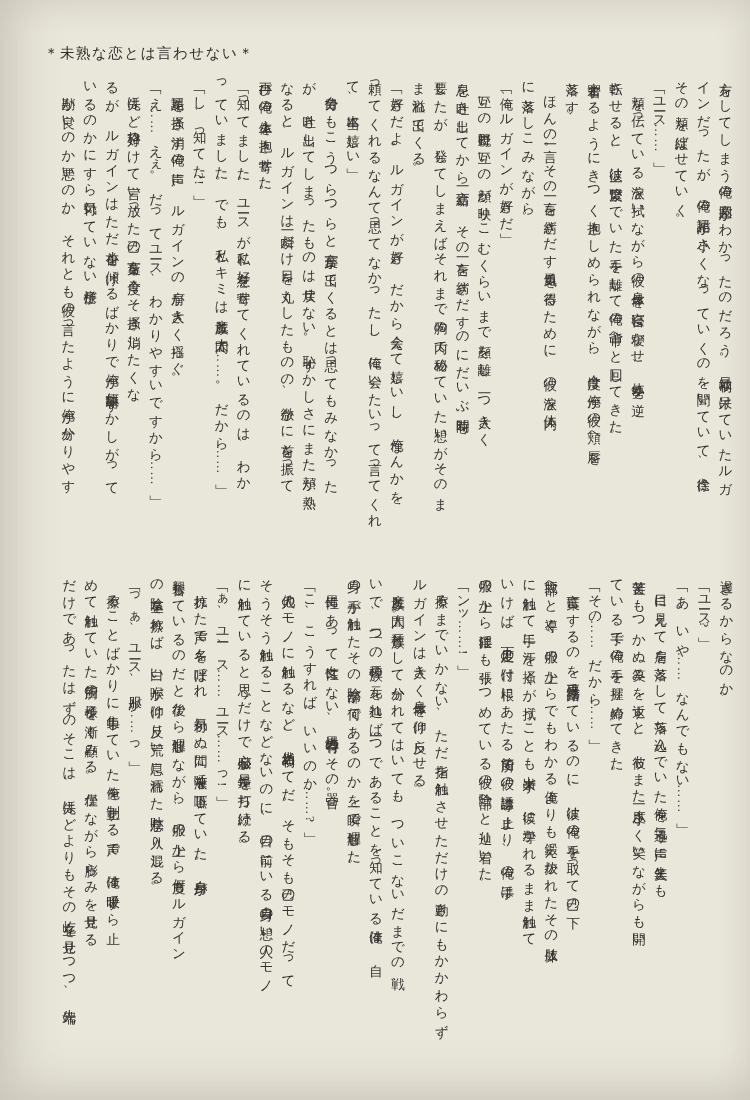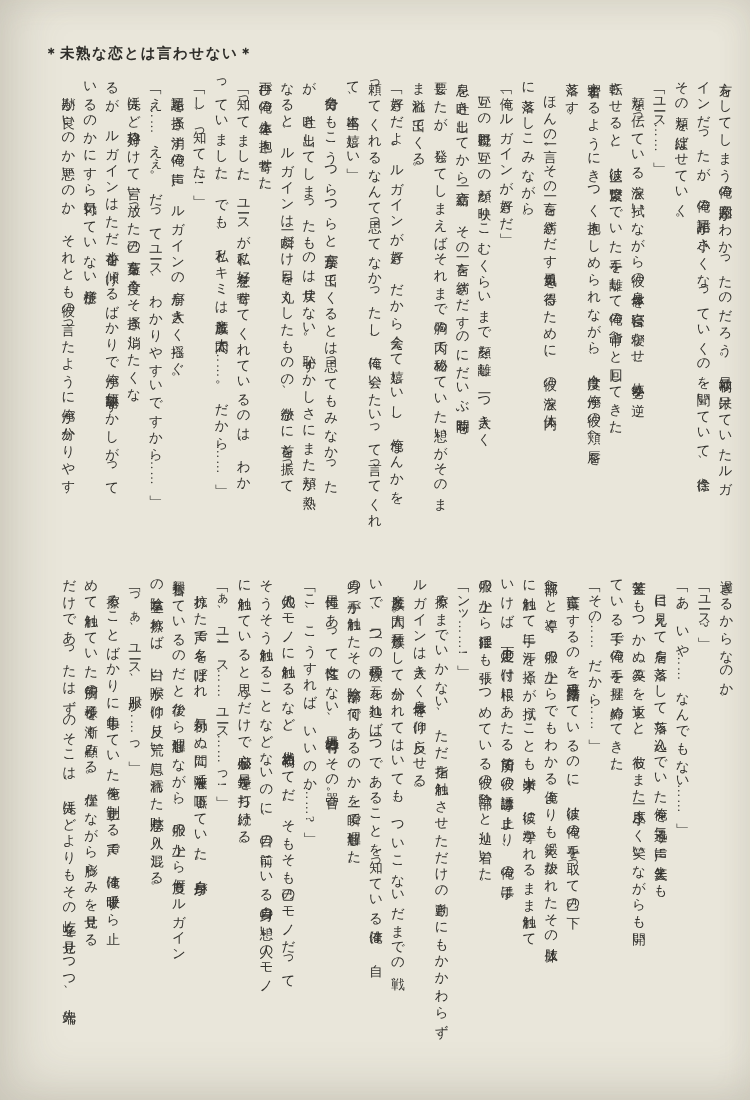--- a/index.html
+++ b/index.html
@@ -19,21 +19,21 @@
     inset: 0;
     background: #e9e6da;
     box-shadow: inset 18px -14px 46px rgba(96, 90, 72, 0.18),
                 inset -6px 6px 30px rgba(96, 90, 72, 0.08);
   }
   .page-title {
     position: absolute;
     left: 44px;
     top: 44px;
     font-size: 14.5px;
-    font-weight: bold;
+    font-weight: normal;
     letter-spacing: 1.5px;
     color: #2f2e2a;
     white-space: nowrap;
   }
   .vblock {
     position: absolute;
     writing-mode: vertical-rl;
     text-orientation: mixed;
     font-size: 13.5px;
     line-height: 21.9px;

